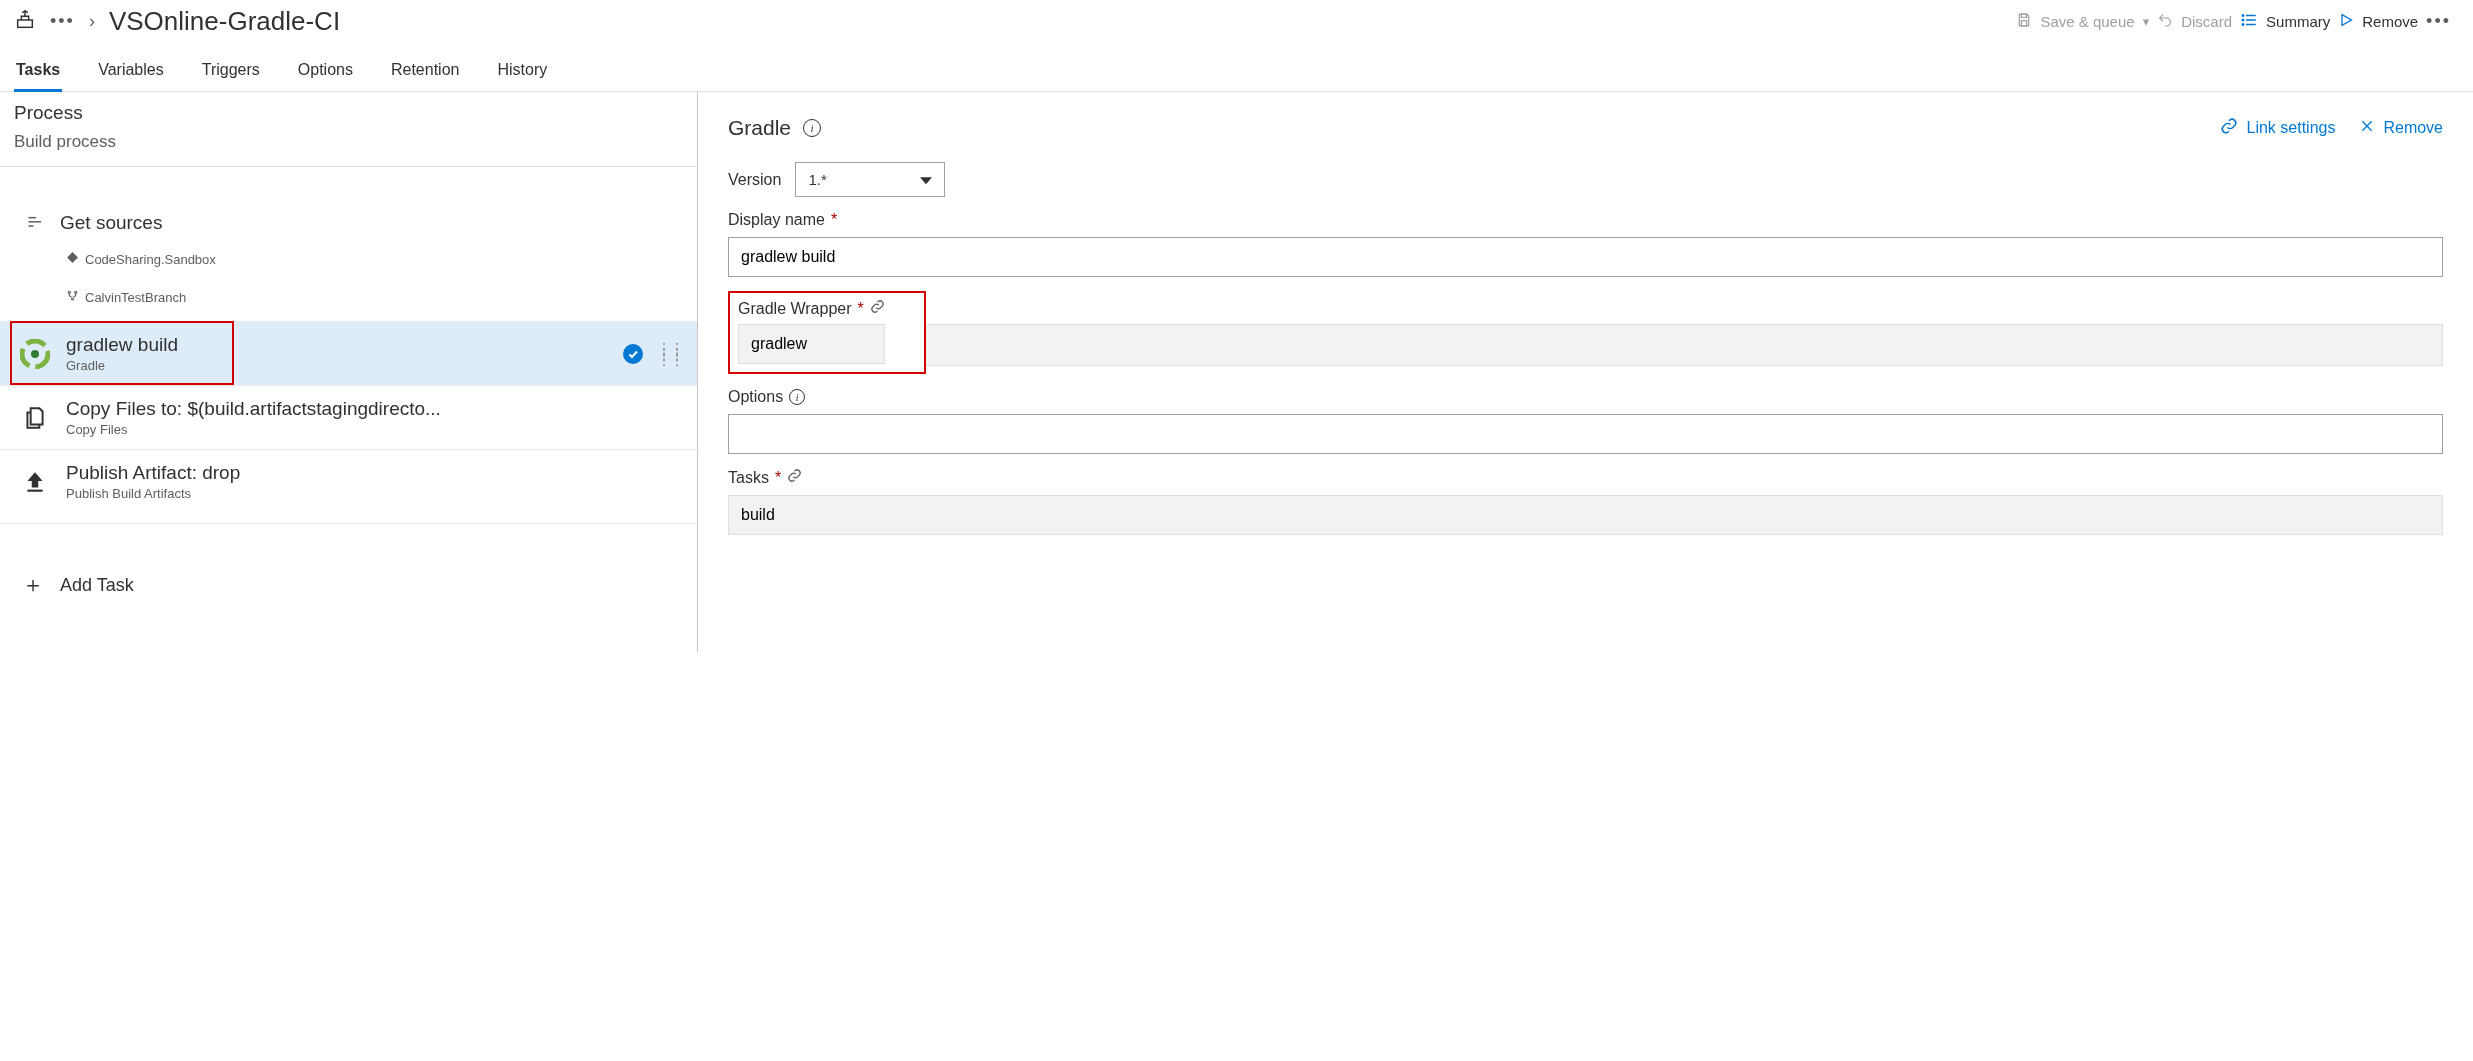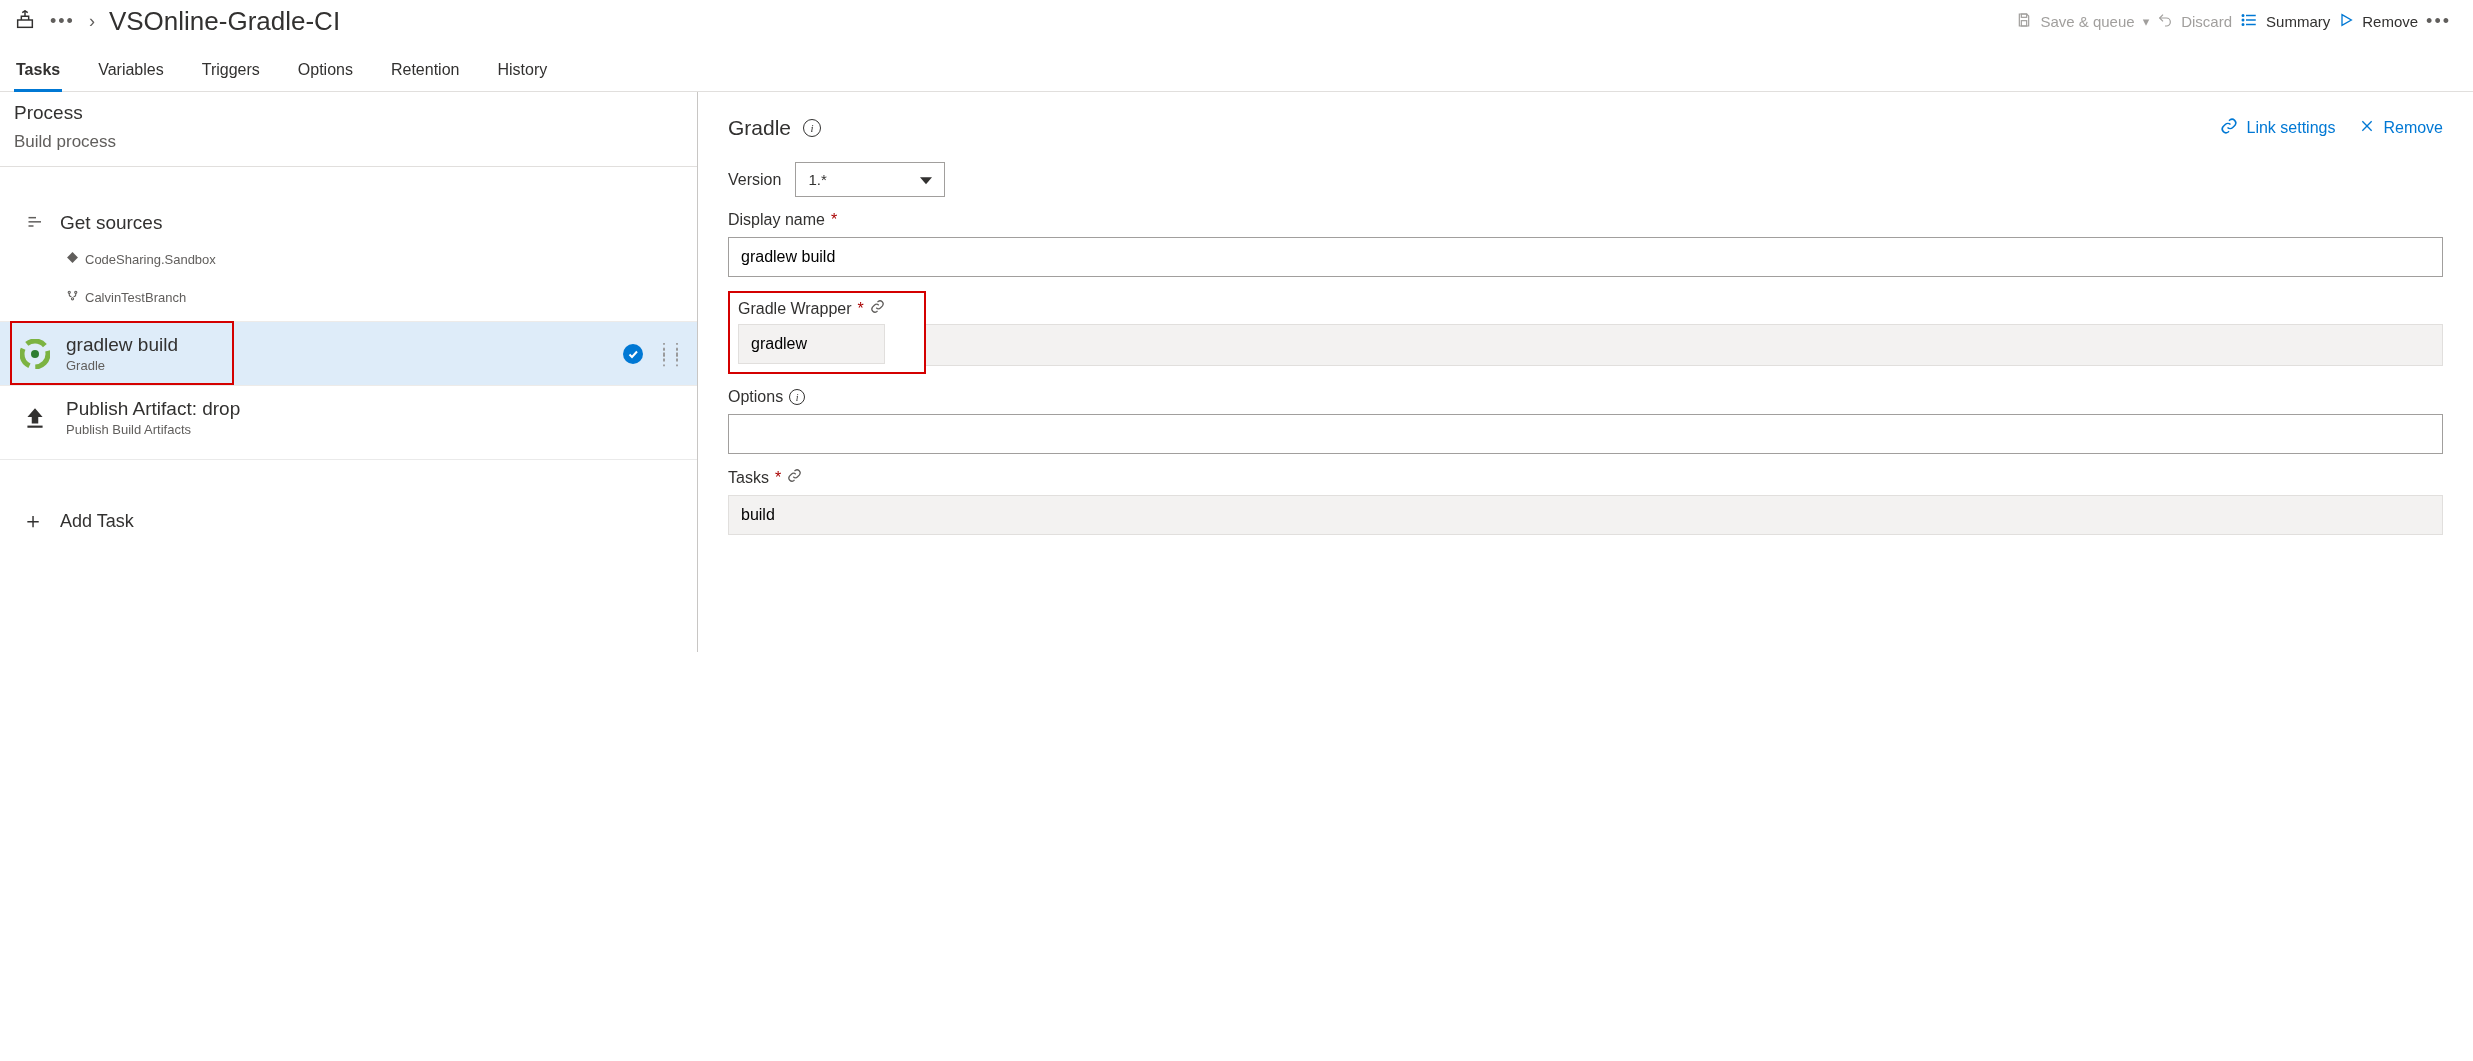--- a/index.html
+++ b/index.html
@@ -263,20 +263,32 @@
                 <svg width="12" height="12" viewBox="0 0 24 24" fill="none" stroke="#fff" stroke-width="4">
                     <polyline points="5 13 10 18 20 7"></polyline>
                   </svg>
               </span>
               <span class="drag-handle">⋮⋮<br>⋮⋮<br>⋮⋮</span>
             </div>
           </div>
           <div class="red-outline-left"></div>
         </div>
 
+        <div class="task-row">
+          <div class="task-icon">
+            <svg width="26" height="26" viewBox="0 0 24 24" fill="none" stroke="#323130" stroke-width="1.8">
+                <path d="M8 3h8l3 3v12H8z"></path>
+                <path d="M8 7H5v14h11v-3"></path>
+              </svg>
+          </div>
+          <div class="task-text">
+            <div class="tt">Copy Files to: $(build.artifactstagingdirecto...</div>
+            <div class="ts">Copy Files</div>
+          </div>
+        </div>
 
         <div class="task-row">
           <div class="task-icon">
             <svg width="26" height="26" viewBox="0 0 24 24" fill="#323130">
                 <path d="M12 3l7 8h-4v6h-6v-6H5z"></path>
                 <rect x="5" y="19" width="14" height="2"></rect>
               </svg>
           </div>
           <div class="task-text">
             <div class="tt">Publish Artifact: drop</div>

